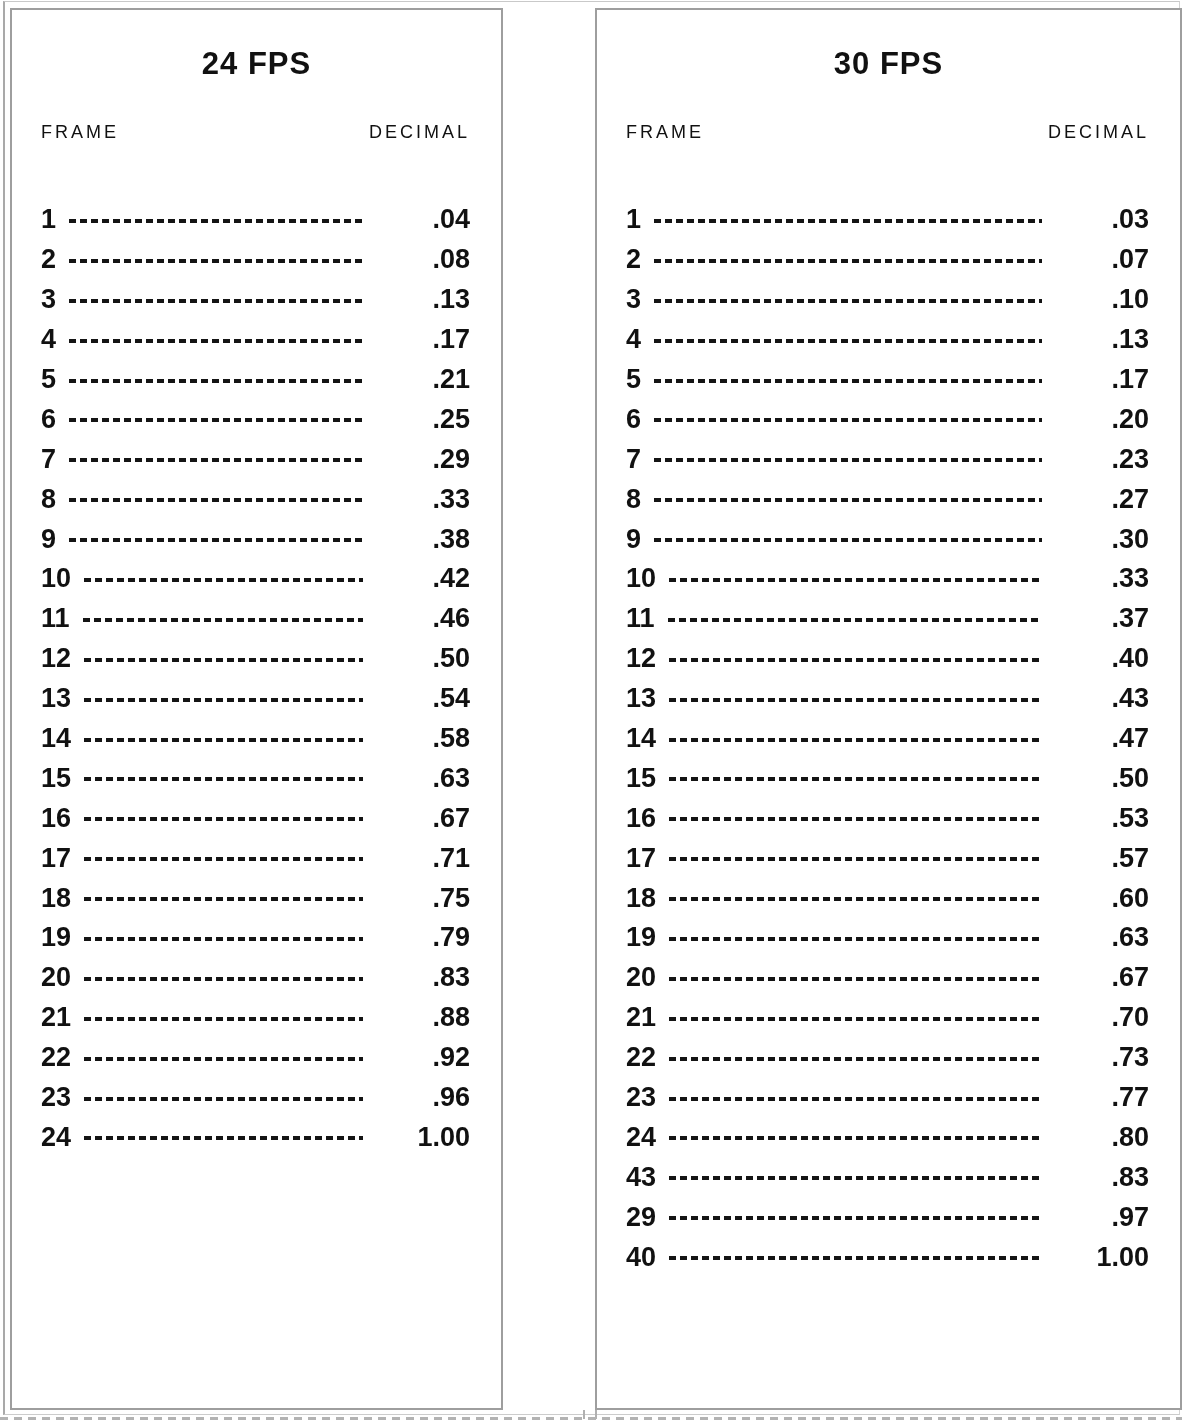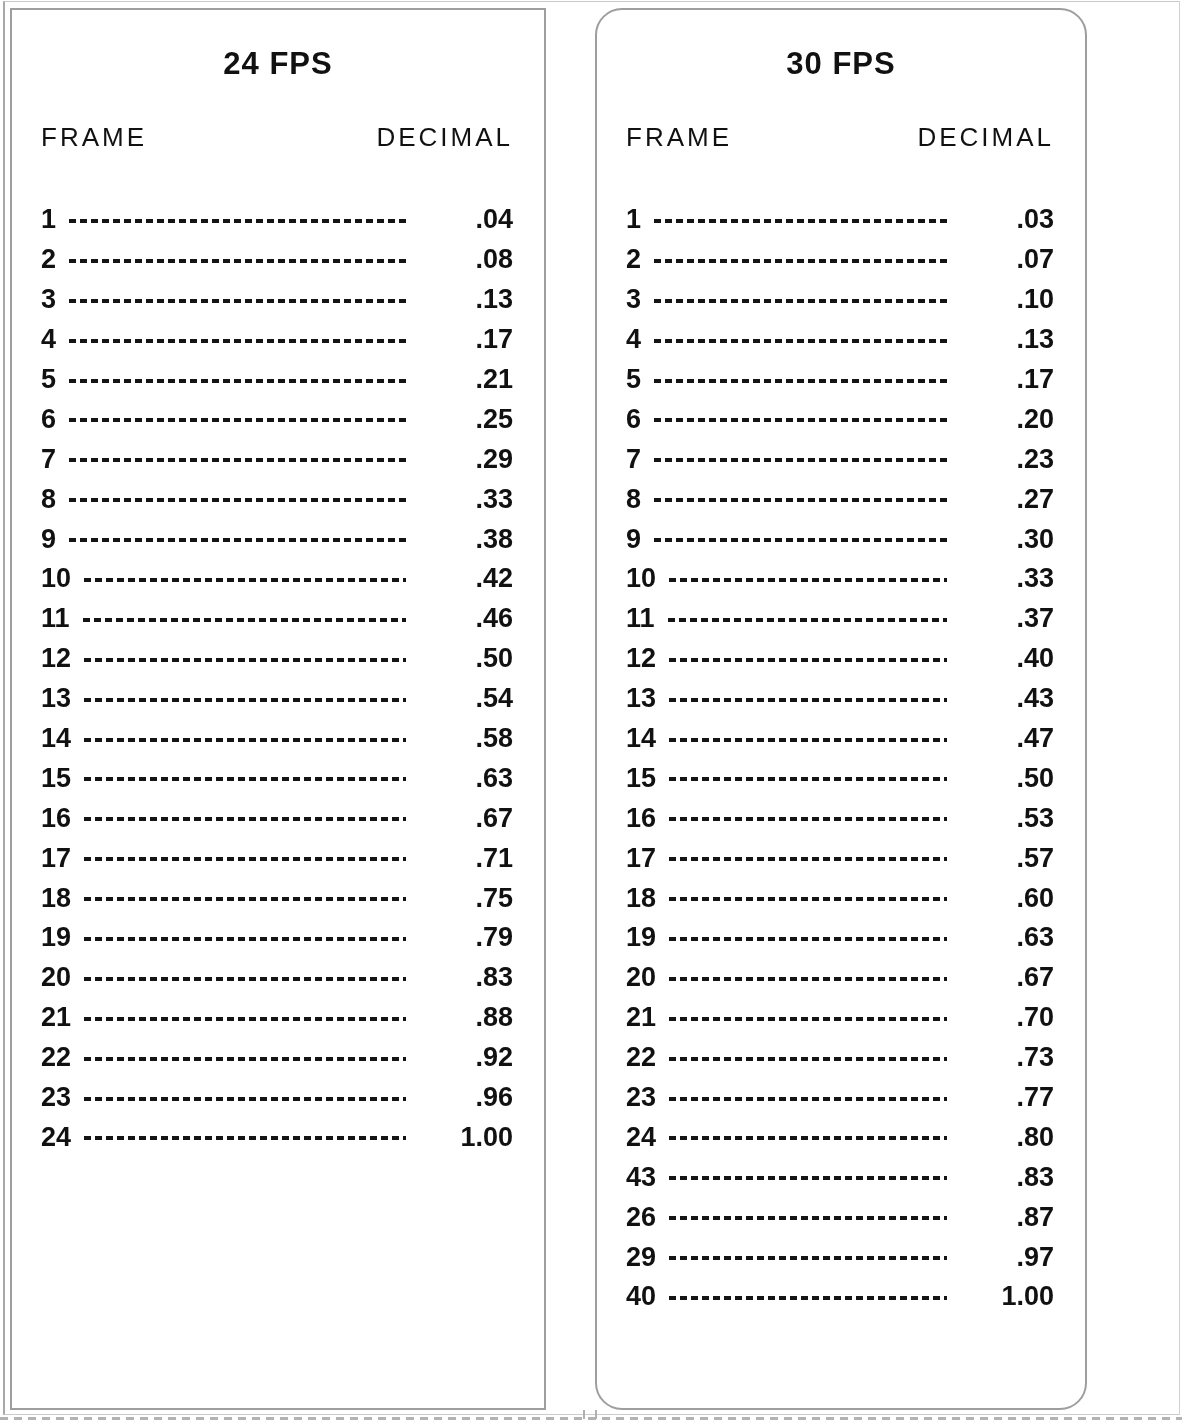--- a/index.html
+++ b/index.html
@@ -30,35 +30,35 @@
     pointer-events: none;
   }
   .panel {
     position: absolute;
     top: 8px;
     height: 1402px;
     background: #ffffff;
     border: 2px solid #9e9e9e;
     box-sizing: border-box;
   }
-  .panel.left  { left: 10px;  width: 536px; }
-  .panel.right { left: 595px; width: 492px; border-radius: 27px; }
+  .panel.left  { left: 10px;  width: 493px; }
+  .panel.right { left: 595px; width: 587px; }
   .panel-title {
     margin-top: 36px;
     text-align: center;
     font-size: 31px;
     font-weight: bold;
     letter-spacing: 1px;
     white-space: nowrap;
   }
   .col-headers {
     display: flex;
     justify-content: space-between;
     margin: 40px 31px 0 29px;
-    font-size: 26px;
+    font-size: 18px;
     font-weight: normal;
     letter-spacing: 3px;
     white-space: nowrap;
   }
   .rows {
     position: absolute;
     left: 29px;
     right: 31px;
     top: 190px;
   }
@@ -370,25 +370,20 @@
           <span class="frame-num">24</span>
           <span class="dash-leader"></span>
           <span class="decimal-val">.80</span>
         </div>
         <div class="row">
           <span class="frame-num">43</span>
           <span class="dash-leader"></span>
           <span class="decimal-val">.83</span>
         </div>
         <div class="row">
-          <span class="frame-num">26</span>
-          <span class="dash-leader"></span>
-          <span class="decimal-val">.87</span>
-        </div>
-        <div class="row">
           <span class="frame-num">29</span>
           <span class="dash-leader"></span>
           <span class="decimal-val">.97</span>
         </div>
         <div class="row">
           <span class="frame-num">40</span>
           <span class="dash-leader"></span>
           <span class="decimal-val">1.00</span>
         </div>
       </div>

